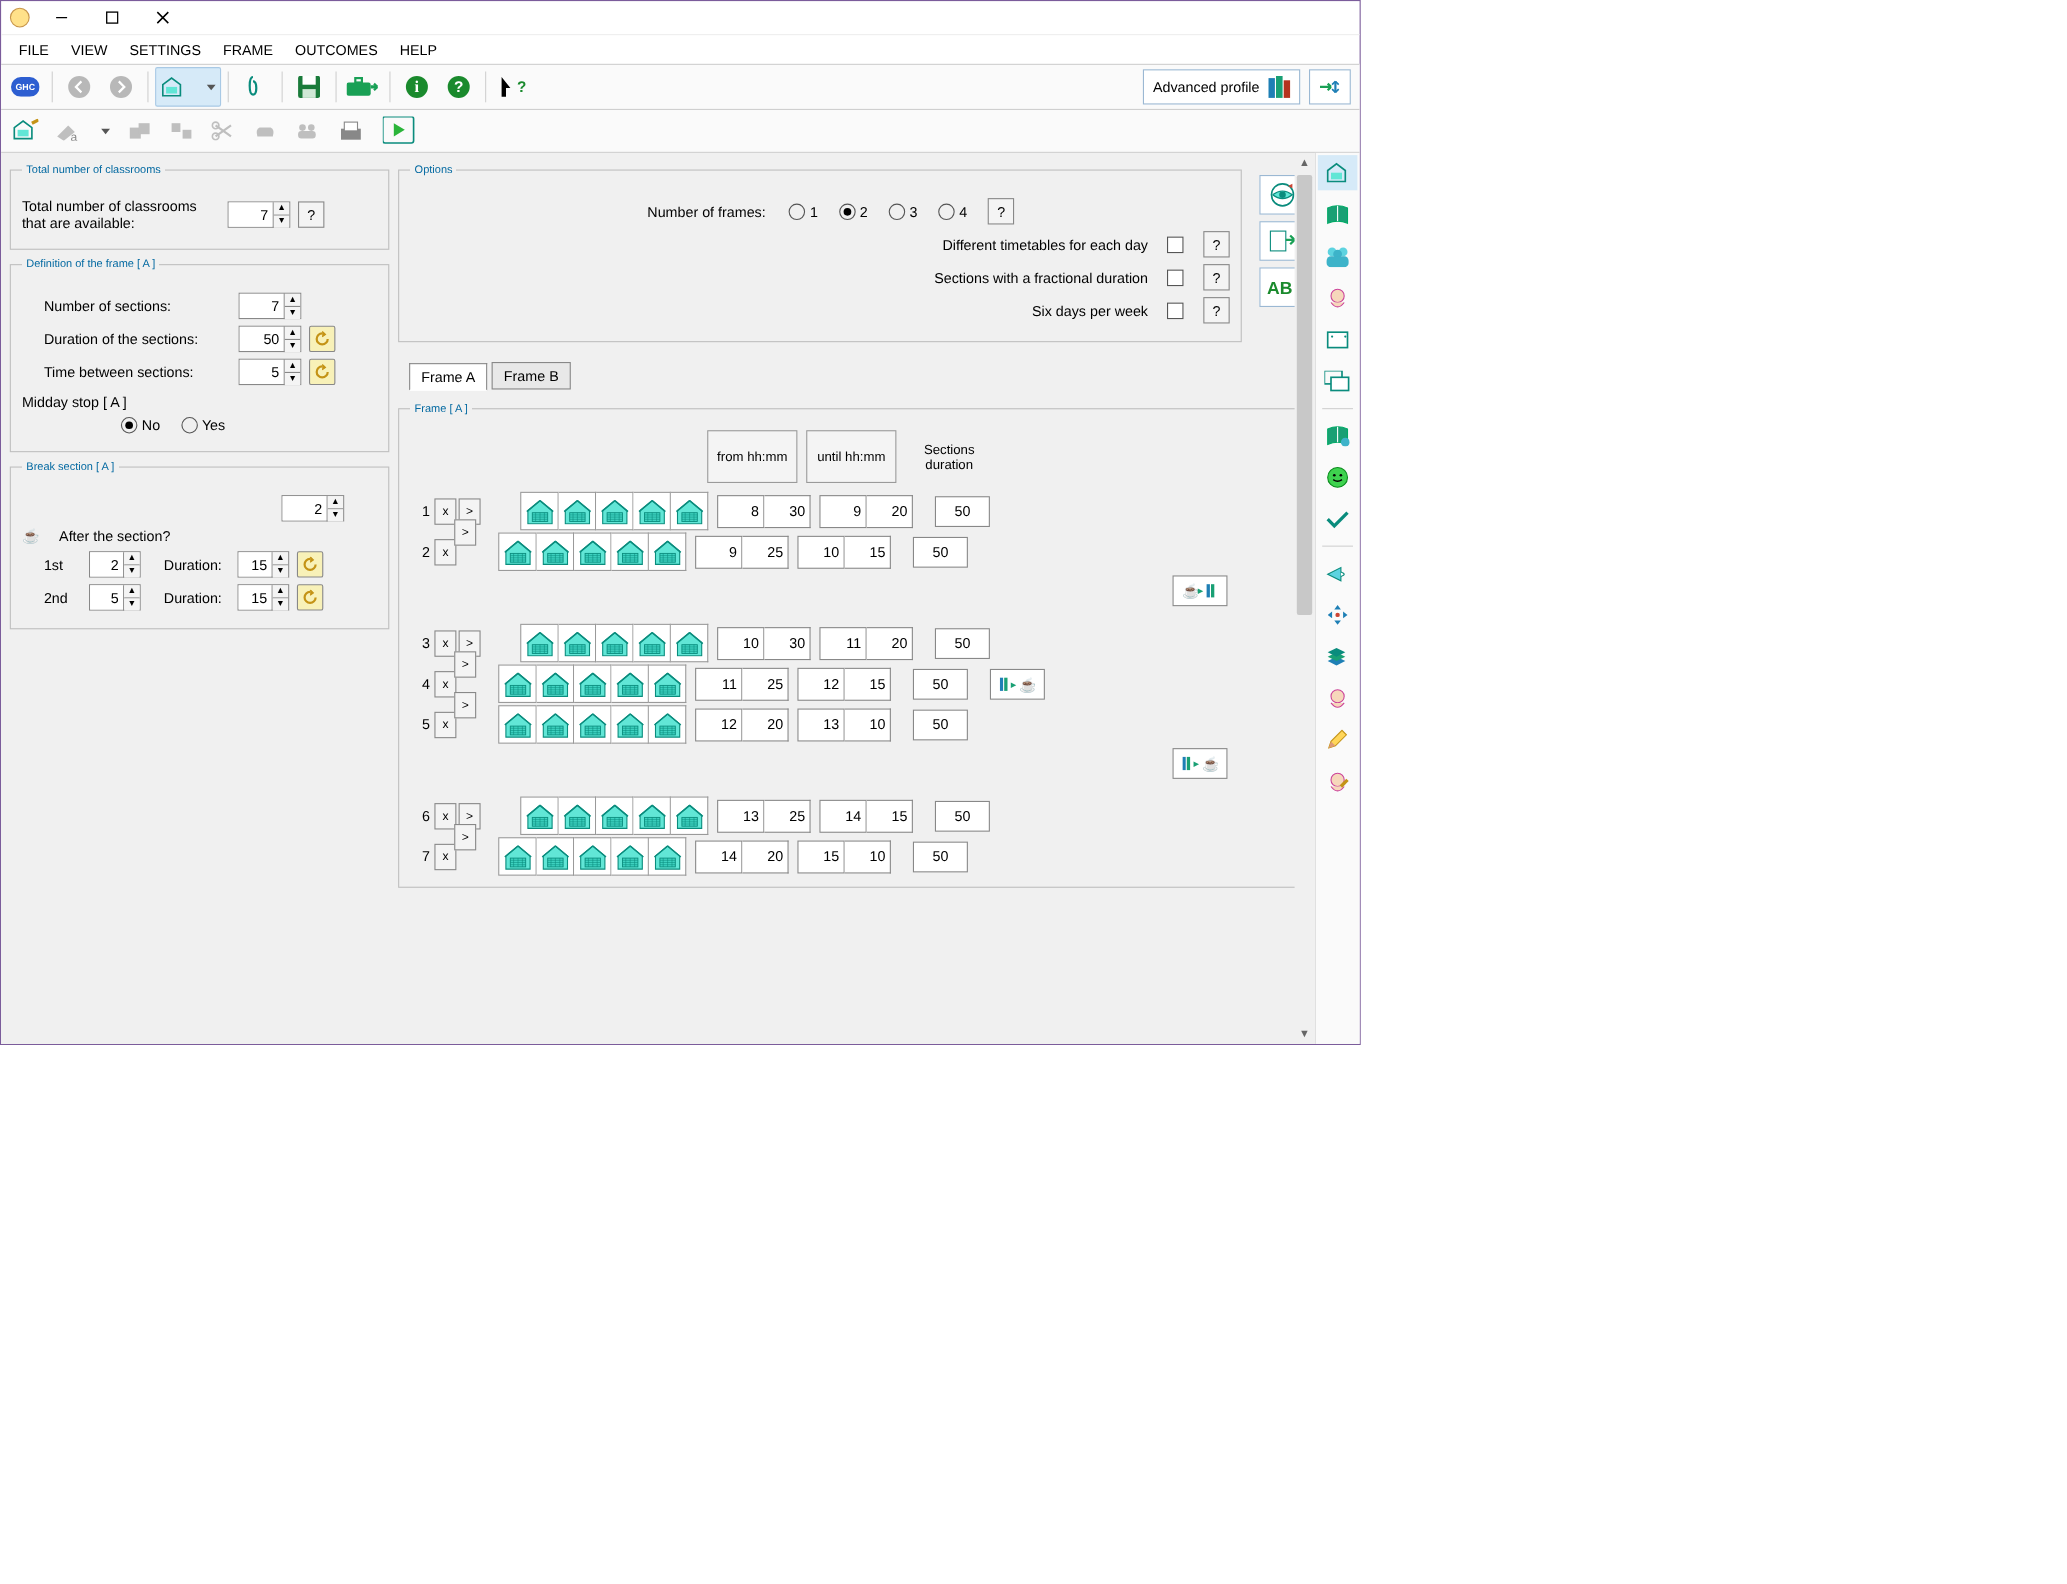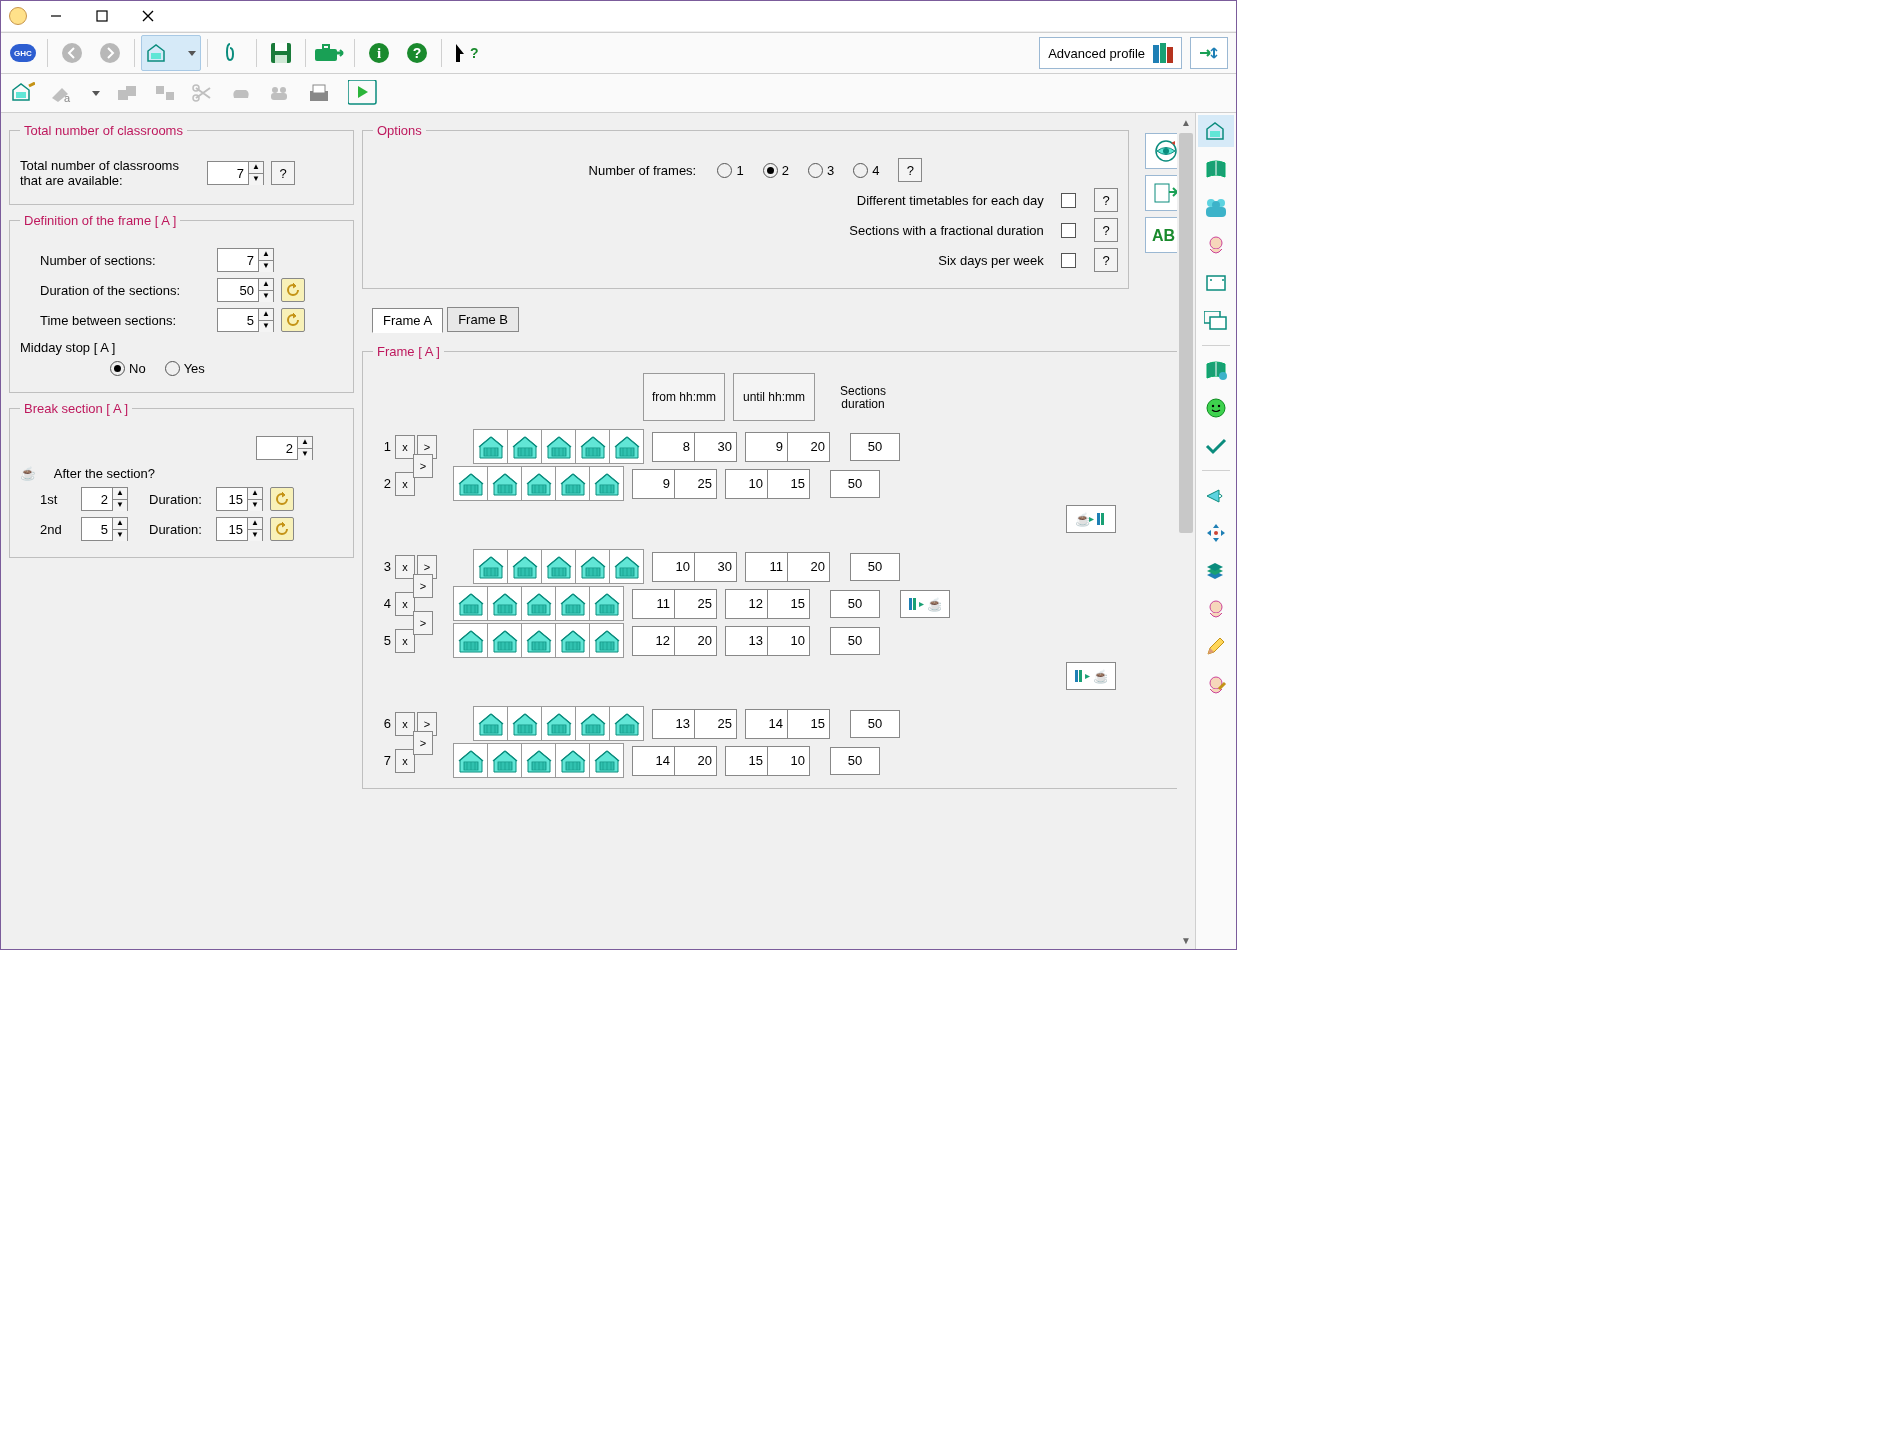--- a/index.html
+++ b/index.html
@@ -20,21 +20,21 @@
   .toolprofile{margin-left:auto;display:flex;align-items:center;gap:8px;padding-right:4px}
   .profilebox{border:1px solid #9bb8d3;background:#fff;height:30px;display:flex;align-items:center;padding:0 8px;gap:8px}
   .smallbtn{border:1px solid #9bb8d3;background:#fff;height:30px;width:36px;display:flex;align-items:center;justify-content:center}
   .body{flex:1;display:flex;min-height:0}
   .content{flex:1;overflow:auto;position:relative;background:#f0f0f0;padding:10px 8px 0 8px;display:flex;gap:8px;align-items:flex-start}
   .sidetools{width:40px;background:#fafafa;border-left:1px solid #cfcfcf;display:flex;flex-direction:column;align-items:center;padding-top:2px;gap:6px}
   .sidetools .active{background:#d6eaf8;border:1px solid #a8c9e5}
   .sidetools .tool{width:34px;height:30px;display:flex;align-items:center;justify-content:center;border:1px solid transparent}
   .sidetools .sep{width:28px;height:1px;background:#d0d0d0;margin:2px 0}
   fieldset{border:1px solid #bfbfbf;background:#f0f0f0;margin:0 0 8px 0;padding:14px 10px 10px 10px}
-  legend{padding:0 4px;font-size:13px;color:#be185d}
+  legend{padding:0 4px;font-size:10px;color:#0369a1}
   .leftcol{width:345px}
   .row{display:flex;align-items:center;gap:7px;margin:6px 0}
   .spinbox{display:flex;align-items:center;border:1px solid #888;background:#fff;height:22px}
   .spinbox input{border:none;width:34px;text-align:right;padding-right:4px;height:20px;font-size:13px;outline:none}
   .spinbox .btns{display:flex;flex-direction:column;border-left:1px solid #888}
   .spinbox .btns div{width:14px;height:11px;font-size:8px;line-height:9px;text-align:center;background:#f4f4f4}
   .spinbox .btns div:first-child{border-bottom:1px solid #888}
   .helpbtn{width:22px;height:22px;border:1px solid #888;background:#f4f4f4;display:flex;align-items:center;justify-content:center}
   .refresh{width:22px;height:22px;border:1px solid #888;background:#f8f1b8;display:flex;align-items:center;justify-content:center;border-radius:2px}
   .refresh svg{stroke:#c49316}
@@ -226,20 +226,28 @@
           <rect x="1" y="1" width="10" height="10" fill="none" stroke="#000" stroke-width="1.2"></rect>
         </svg>
       </div>
     <div class="winbtn closebtn">
         <svg width="12" height="12">
           <path d="M1 1 L11 11 M11 1 L1 11" stroke-width="1.4"></path>
         </svg>
       </div>
   </div>
 
+  <div class="menubar">
+    <span>FILE</span>
+    <span>VIEW</span>
+    <span>SETTINGS</span>
+    <span>FRAME</span>
+    <span>OUTCOMES</span>
+    <span>HELP</span>
+  </div>
 
   <div class="toolbar">
     <div class="tbtn">
         <svg width="26" height="18">
           <use href="#ghc"></use>
         </svg>
       </div>
     <div class="sep"></div>
     <div class="tbtn">
         <svg width="22" height="22">

